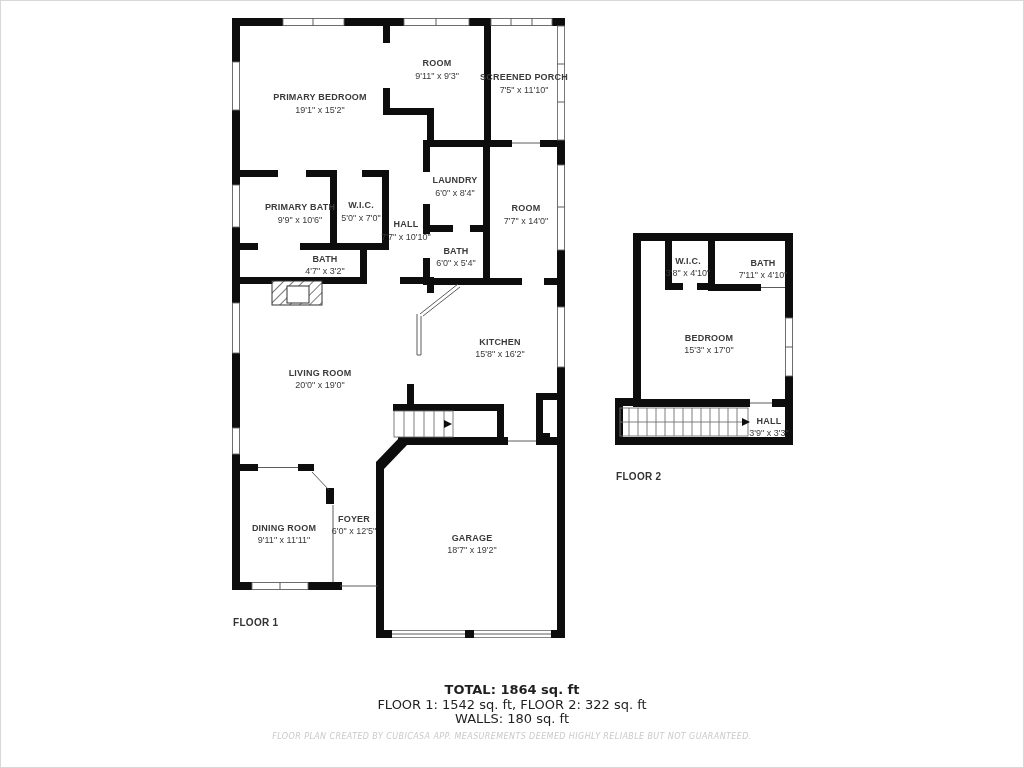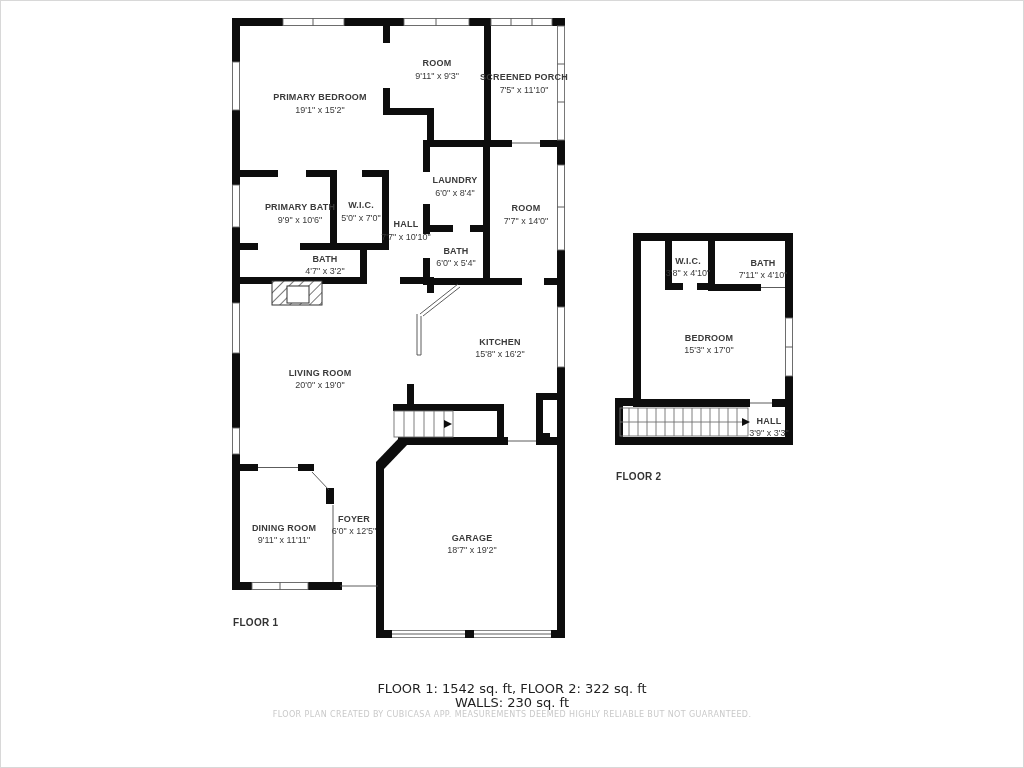--- a/index.html
+++ b/index.html
@@ -10,21 +10,21 @@
   .rd{font:400 9px "Liberation Sans",sans-serif;fill:#3a3a3a;text-anchor:middle;}
   .fl{font:700 10px "Liberation Sans",sans-serif;fill:#333;text-anchor:start;letter-spacing:.3px;}
   .wall{fill:#0d0d0d;}
   .thin{stroke:#4a4a4a;stroke-width:.9;fill:none;}
   .win{fill:#ffffff;stroke:#6a6a6a;stroke-width:.9;}
   .tread{stroke:#6f6f6f;stroke-width:.9;}
   #summary{position:absolute;left:0;top:682px;width:1024px;text-align:center;color:#1f1f1f;
            font-family:"DejaVu Sans",sans-serif;}
   .sum-total{font-size:13px;font-weight:700;line-height:16px;}
   .sum-line{font-size:13px;line-height:14px;}
-  .disclaimer{font-size:8px;color:#c9c9c9;letter-spacing:.4px;}
+  .disclaimer{font-size:8px;margin-top:6px;color:#c9c9c9;letter-spacing:.4px;font-style:italic;}
 </style>
 </head>
 <body>
 
 <div id="stage">
 
 <svg id="plan-svg" width="1024" height="768" viewBox="0 0 1024 768">
   <defs>
     <pattern id="hatch" width="7" height="7" patternUnits="userSpaceOnUse" patternTransform="rotate(45)">
       <rect width="7" height="7" fill="#ffffff"></rect>
@@ -221,18 +221,19 @@
     <text class="rd" x="763" y="278">7'11" x 4'10"</text>
     <text class="rn" x="709" y="341">BEDROOM</text>
     <text class="rd" x="709" y="353">15'3" x 17'0"</text>
     <text class="rn" x="769" y="424">HALL</text>
     <text class="rd" x="769" y="436">3'9" x 3'3"</text>
     <text class="fl" x="616" y="480">FLOOR 2</text>
   </g>
 </svg>
 
   <div id="summary">
+    <div class="sum-total">TOTAL: 1864 sq. ft</div>
     <div class="sum-line">FLOOR 1: 1542 sq. ft, FLOOR 2: 322 sq. ft</div>
-    <div class="sum-line">WALLS: 230 sq. ft</div>
+    <div class="sum-line">WALLS: 180 sq. ft</div>
     <div class="disclaimer">FLOOR PLAN CREATED BY CUBICASA APP. MEASUREMENTS DEEMED HIGHLY RELIABLE BUT NOT GUARANTEED.</div>
   </div>
 
 </div>
 
 </body></html>

